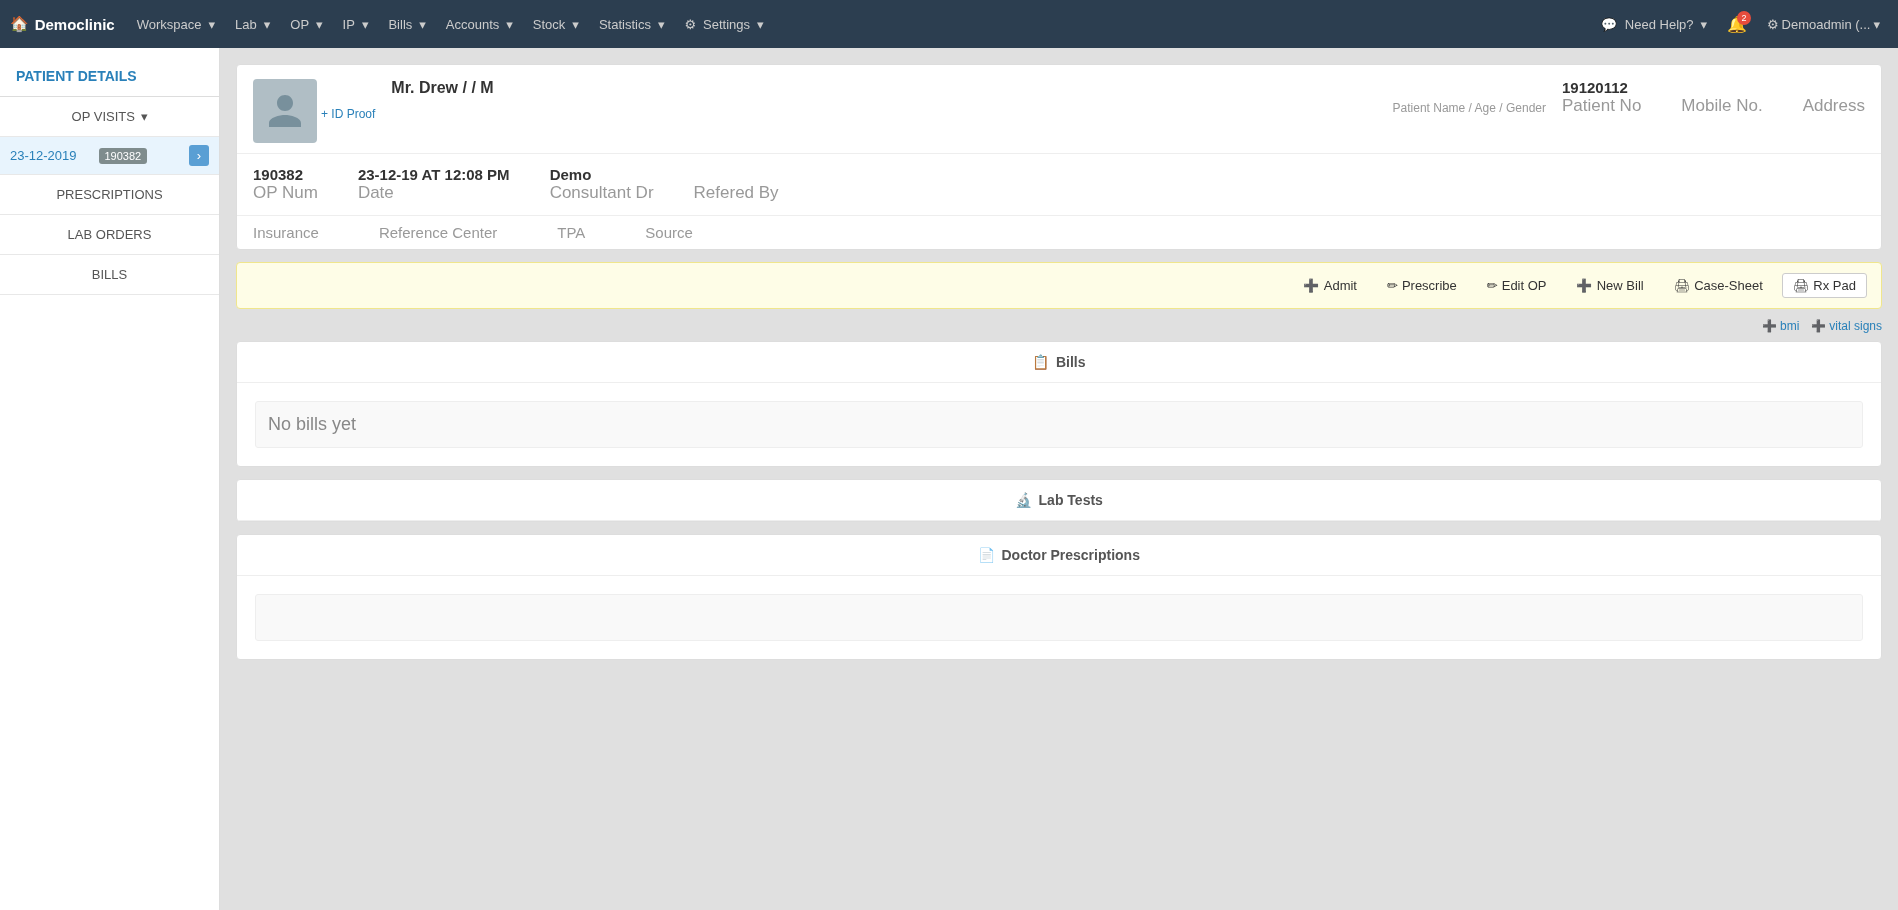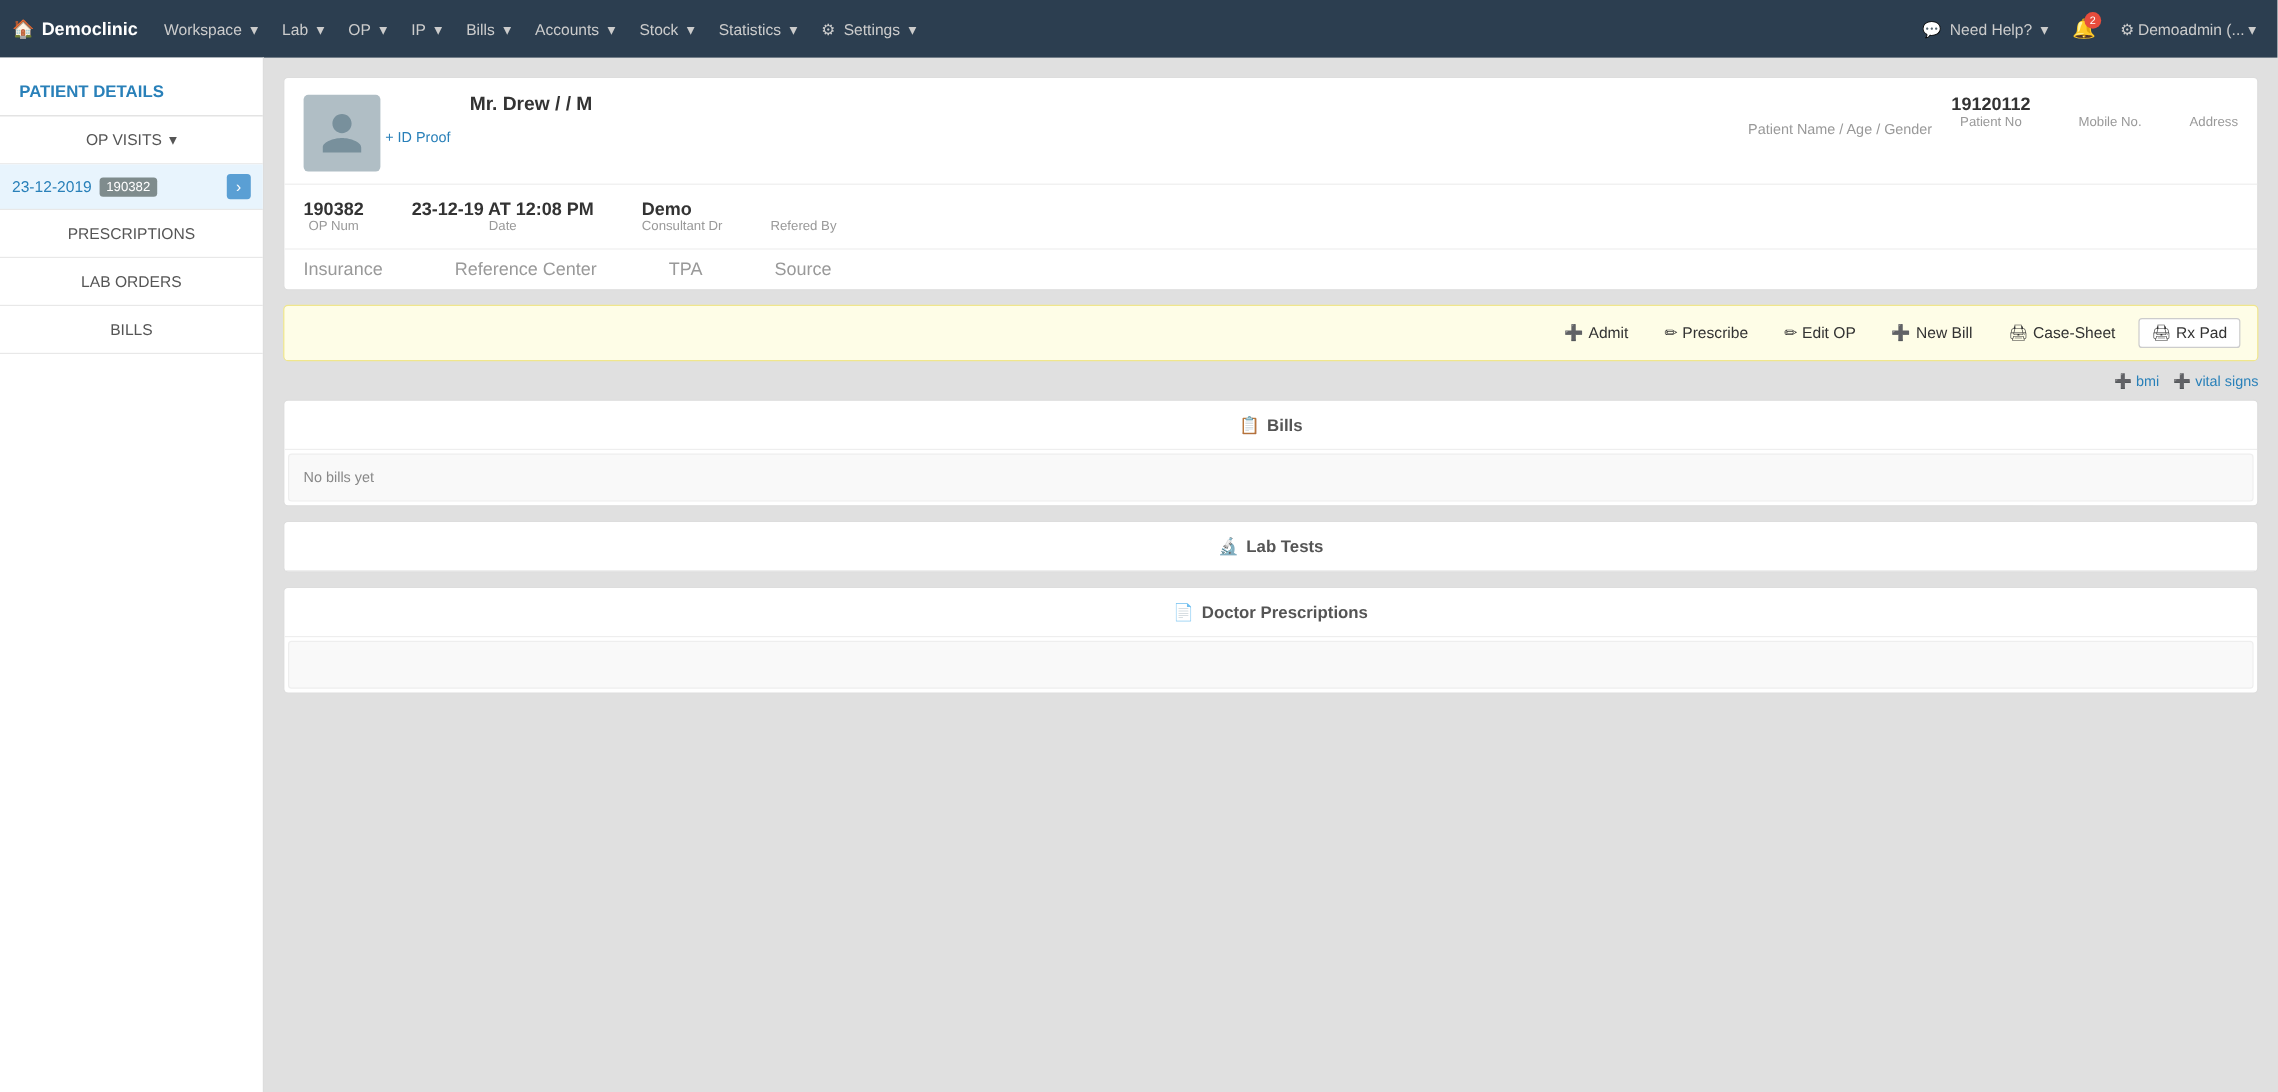--- a/index.html
+++ b/index.html
@@ -60,21 +60,21 @@
       color: #555; font-size: 13px; text-align: center;
       border-bottom: 1px solid #e8e8e8;
       display: flex; align-items: center; justify-content: center; gap: 6px;
     }
     .sidebar .sidebar-item.active-row {
       background: #e8f4fd;
       display: flex; align-items: center; justify-content: space-between;
       padding: 8px 10px;
     }
     .sidebar .active-row .date-badge {
-      display: flex; align-items: center; gap: 6px;
+      display: flex; align-items: center; gap: 22px;
     }
     .sidebar .active-row .date-text {
       color: #2980b9; font-size: 13px;
     }
     .sidebar .active-row .num-badge {
       background: #7f8c8d; color: #fff; font-size: 11px;
       border-radius: 3px; padding: 2px 6px;
     }
     .sidebar .active-row .arrow-btn {
       background: #5a9fd4; color: #fff; border: none; border-radius: 3px;
@@ -112,21 +112,21 @@
     .patient-avatar svg { width: 40px; height: 40px; fill: #78909c; }
     .patient-info-main { flex: 1; }
     .patient-name { font-size: 16px; font-weight: bold; color: #333; margin-bottom: 4px; }
     .patient-label { font-size: 12px; color: #999; text-align: right; }
     .patient-id-proof { color: #2980b9; font-size: 12px; cursor: pointer; margin-top: 6px; }
     .patient-right-info {
       display: flex; gap: 40px; align-items: flex-start;
     }
     .info-block { display: flex; flex-direction: column; }
     .info-block .val { font-size: 15px; font-weight: bold; color: #333; }
-    .info-block .lbl { font-size: 11px; color: #999; text-align: center; }
+    .info-block .lbl { font-size: 17px; color: #999; }
 
     .patient-row2 {
       display: flex; align-items: flex-start;
       padding: 12px 16px;
       border-bottom: 1px solid #eee;
       gap: 40px;
     }
     .patient-row3 {
       display: flex; align-items: center;
       padding: 8px 16px;
@@ -175,24 +175,24 @@
       padding: 12px;
       font-size: 14px;
       font-weight: bold;
       color: #555;
       border-bottom: 1px solid #eee;
       display: flex; align-items: center; justify-content: center; gap: 6px;
     }
     .section-inner {
       background: #f9f9f9;
       border: 1px solid #eee;
-      margin: 3px;
+      margin: 18px;
       border-radius: 3px;
       padding: 12px;
-      color: #888; font-size: 12px;
+      color: #888; font-size: 18px;
     }
   </style>
 </head>
 <body>
 
 <nav class="navbar">
   <div class="brand">
     <span>🏠</span>
     <span>Democlinic</span>
   </div>

